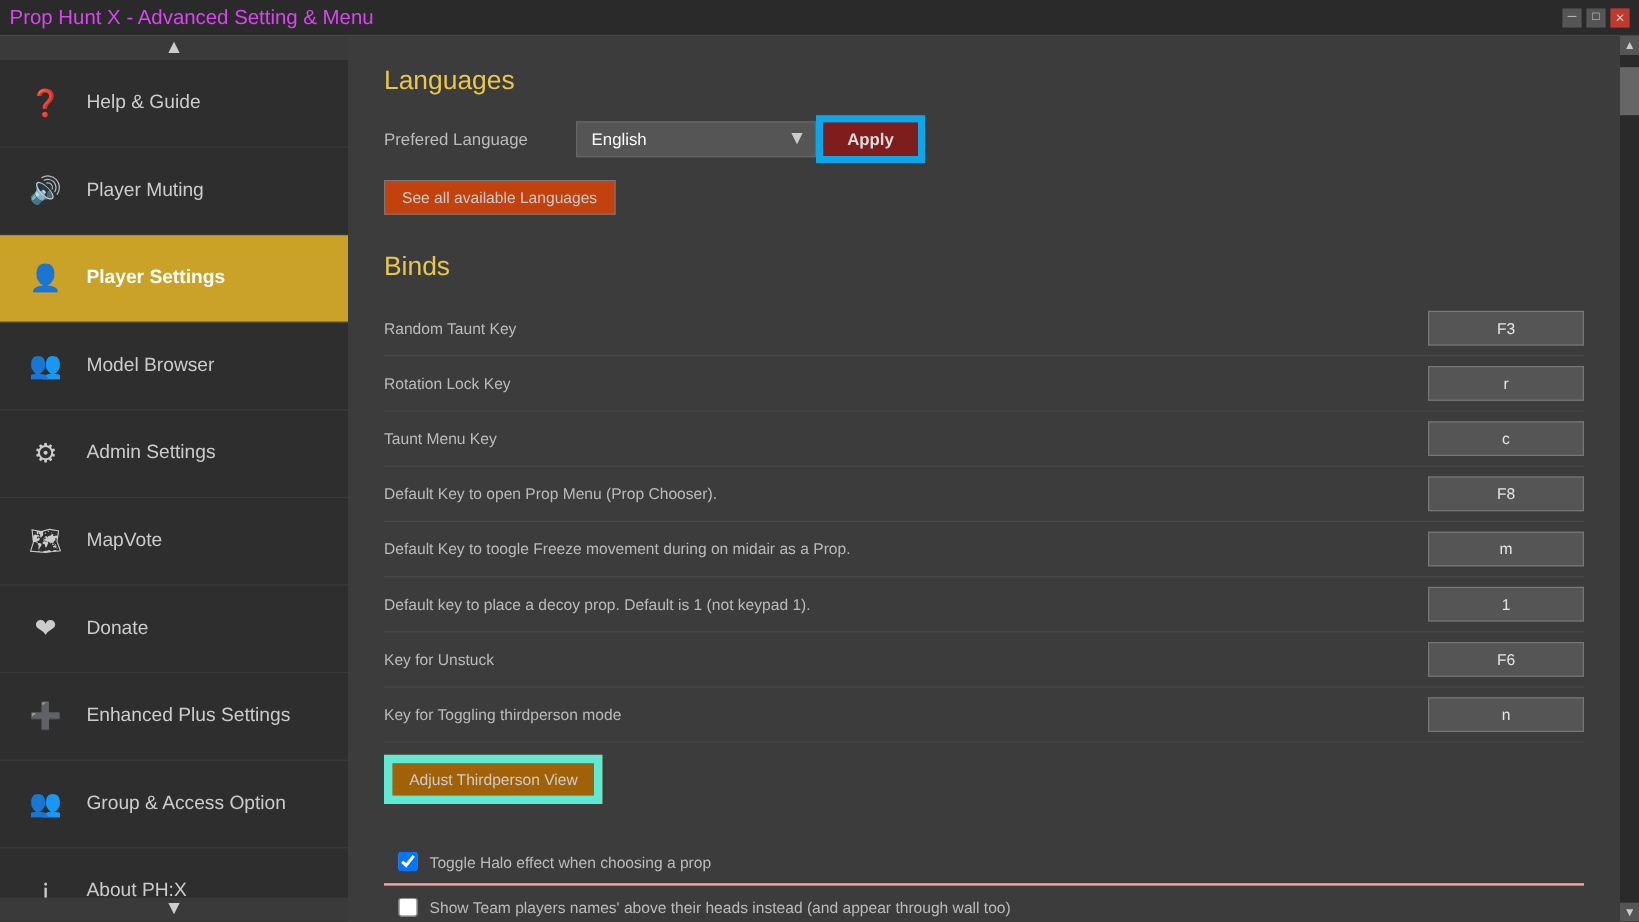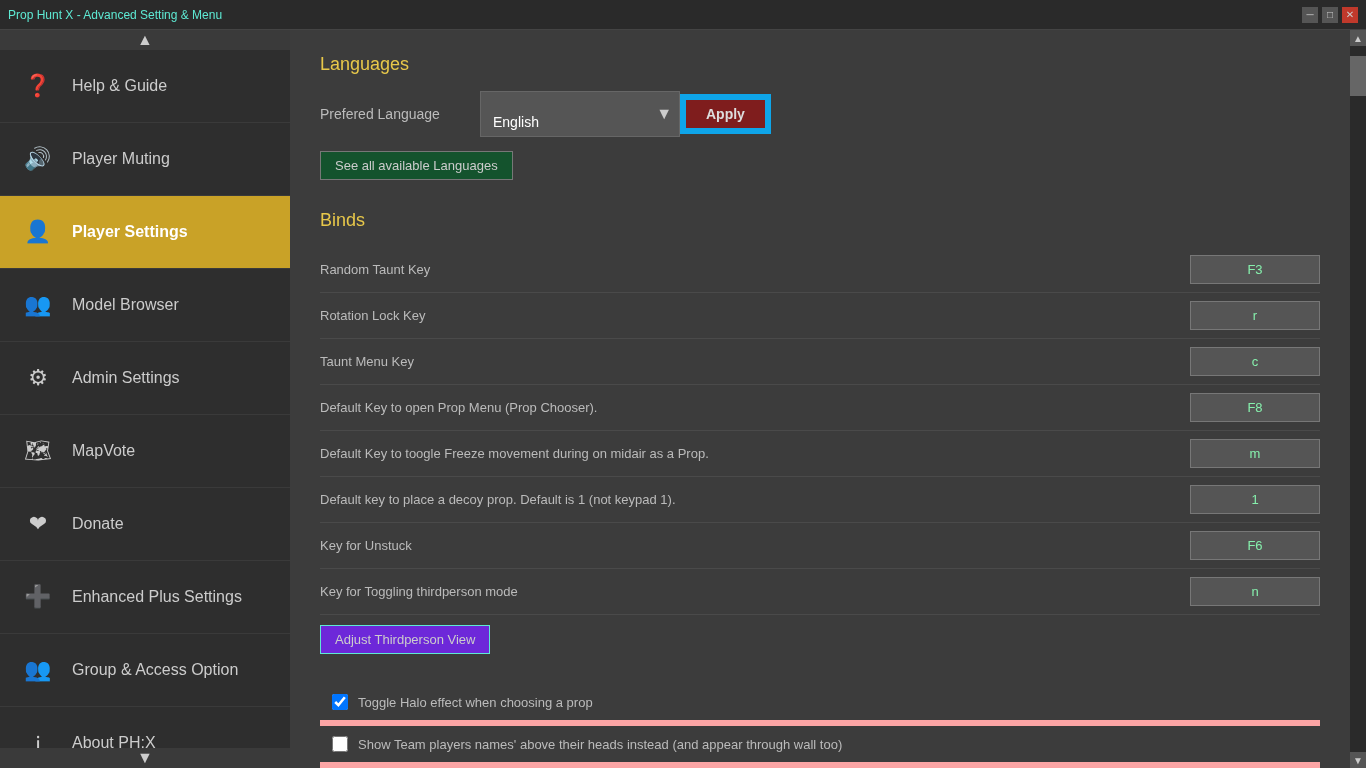--- a/index.html
+++ b/index.html
@@ -20,22 +20,22 @@
       display: flex;
       align-items: center;
       justify-content: space-between;
       padding: 0 8px;
       border-bottom: 1px solid #444;
       position: fixed;
       top: 0; left: 0; right: 0;
       z-index: 100;
     }
     .title-bar-title {
-      font-size: 12px;
-      color: #5eead4;
+      font-size: 17px;
+      color: #d946ef;
     }
     .title-bar-controls {
       display: flex;
       gap: 4px;
     }
     .title-bar-btn {
       width: 16px;
       height: 16px;
       background: #555;
       border: none;
@@ -164,21 +164,21 @@
       position: absolute;
       top: 10px;
       left: 0;
       right: 0;
       height: 40px;
       background: #666;
     }
 
     
     .section-heading {
-      font-size: 18px;
+      font-size: 22px;
       color: #e8c84a;
       margin-bottom: 16px;
       font-weight: normal;
     }
 
     
     .language-section {
       margin-bottom: 30px;
     }
     .lang-row {
@@ -192,21 +192,21 @@
       color: #bbb;
       min-width: 160px;
     }
     .lang-select-wrap {
       position: relative;
     }
     .lang-select {
       background: #555;
       border: 1px solid #666;
       color: #fff;
-      padding: 22px 30px 6px 12px;
+      padding: 6px 30px 6px 12px;
       font-size: 14px;
       cursor: pointer;
       width: 200px;
       appearance: none;
     }
     .lang-select-arrow {
       position: absolute;
       right: 8px;
       top: 50%;
       transform: translateY(-50%);
@@ -216,21 +216,21 @@
     .apply-btn {
       background: #7f1d1d;
       border: 6px solid #0ea5e9;
       color: #ddd;
       padding: 6px 20px;
       font-size: 14px;
       cursor: pointer;
       font-weight: bold;
     }
     .see-langs-btn {
-      background: #14532d;
+      background: #c2410c;
       border: 1px solid #777;
       color: #ccc;
       padding: 6px 14px;
       font-size: 13px;
       cursor: pointer;
       display: inline-block;
     }
 
     
     .binds-section {
@@ -244,45 +244,45 @@
       border-bottom: 1px solid #4a4a4a;
     }
     .bind-label {
       font-size: 13px;
       color: #bbb;
       flex: 1;
     }
     .bind-key {
       background: #555;
       border: 1px solid #777;
-      color: #86efac;
+      color: #e5e5e5;
       padding: 6px 0;
       width: 130px;
       text-align: center;
       font-size: 13px;
     }
     .adjust-btn {
-      background: #6d28d9;
-      border: 1px solid #5eead4;
+      background: #a16207;
+      border: 7px solid #5eead4;
       color: #ccc;
       padding: 6px 14px;
       font-size: 13px;
       cursor: pointer;
       margin-top: 10px;
       display: inline-block;
     }
 
     
     .player-options-section {}
     .option-row {
       display: flex;
       align-items: center;
       gap: 10px;
       padding: 10px 12px;
-      border-bottom: 6px solid #fca5a5;
+      border-bottom: 2px solid #fca5a5;
     }
     .option-checkbox {
       width: 16px;
       height: 16px;
       cursor: pointer;
       flex-shrink: 0;
     }
     .option-label {
       font-size: 13px;
       color: #bbb;

